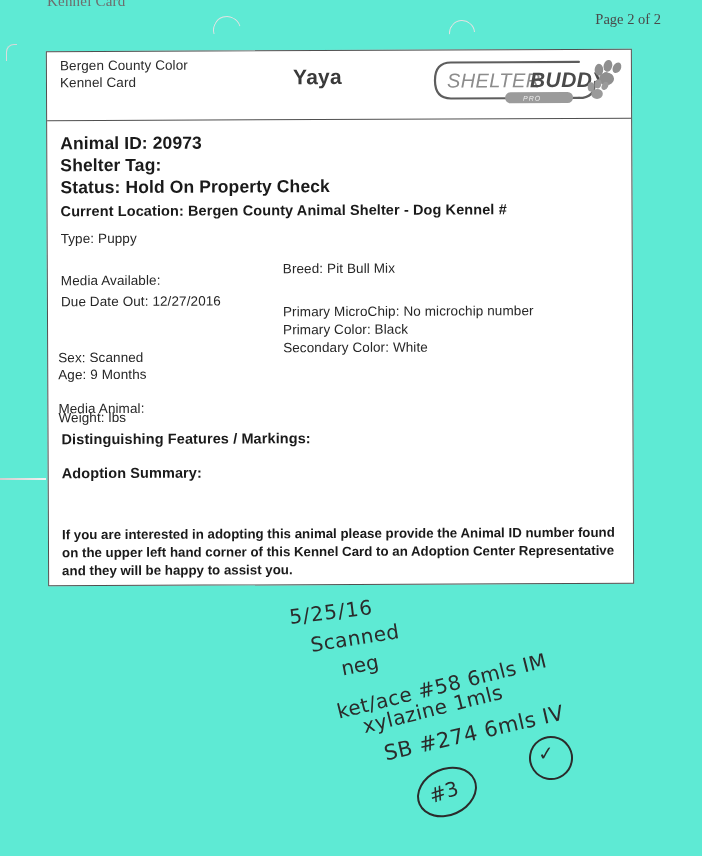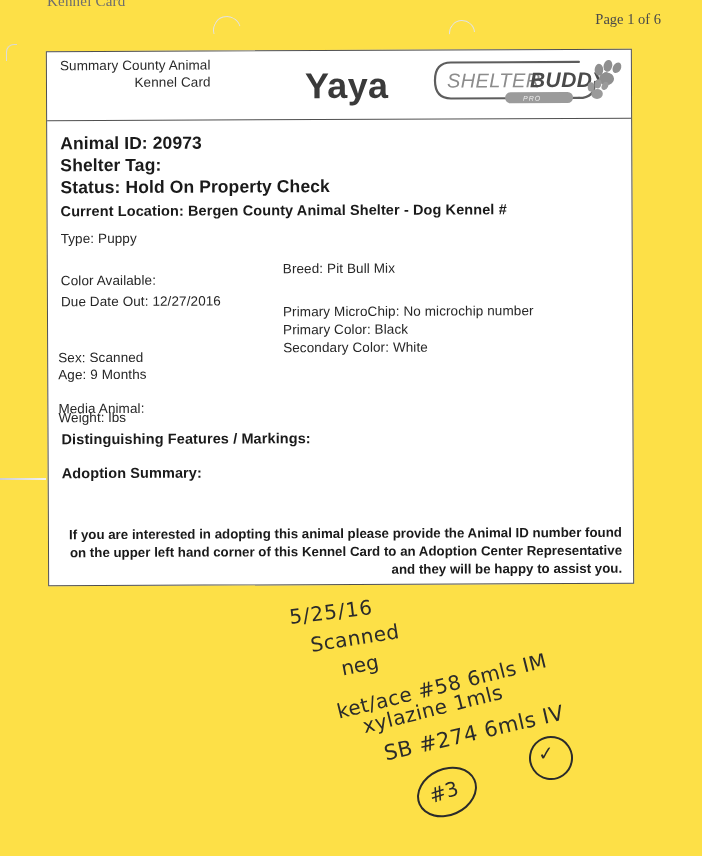--- a/index.html
+++ b/index.html
@@ -14,22 +14,21 @@
     overflow: hidden;
     font-family: "Liberation Sans", sans-serif;
     color: #1d1d1d;
     -webkit-font-smoothing: antialiased;
   }
 
   
   .scan-page {
     position: absolute;
     inset: 0;
-    background: #fde047;
-    text-align: right;
+    background: #5eead4;
   }
   .page-header-title {
     position: absolute;
     left: 47px;
     top: -7px;
     font-family: "Liberation Serif", serif;
     font-size: 15px;
     color: #6d6d6d;
     letter-spacing: .2px;
     white-space: nowrap;
@@ -100,23 +99,23 @@
     top: 6px;
     font-size: 13.5px;
     line-height: 16.5px;
     color: #2a2a2a;
     white-space: nowrap;
   }
   .org-block div { letter-spacing: .1px; }
 
   .animal-name {
     position: absolute;
-    left: 258px;
+    left: 246px;
     top: 14px;
-    font-size: 36px;
+    font-size: 21px;
     font-weight: bold;
     letter-spacing: .3px;
     color: #3a3a3a;
   }
 
   
   .logo-wrap {
     position: absolute;
     right: 2px;
     top: 4px;
@@ -263,33 +262,33 @@
     font-size: 19px;
     transform: rotate(-6deg);
   }
 </style>
 </head>
 <body>
 
 <div class="scan-page">
 
   <div class="page-header-title">Kennel Card</div>
-  <div class="page-number">Page 1 of 6</div>
+  <div class="page-number">Page 2 of 2</div>
 
   <div class="artifact-arc a1"></div>
   <div class="artifact-arc a2"></div>
   <div class="artifact-edge-left"></div>
   <div class="artifact-smudge"></div>
 
   <div class="kennel-card">
 
     <div class="card-header">
 
       <div class="org-block">
-        <div>Summary County Animal</div>
+        <div>Bergen County Color</div>
         <div>Kennel Card</div>
       </div>
 
       <div class="animal-name">Yaya</div>
 
       <div class="logo-wrap">
         <svg class="logo-svg" width="200" height="62" viewBox="0 0 200 62">
           <path d="M22 8 H150 M22 8 Q6 8 6 26 Q6 44 22 44 H150" fill="none" stroke="#5d5d5d" stroke-width="2.2" stroke-linecap="round"></path>
           <path d="M150 44 Q166 44 166 28" fill="none" stroke="#5d5d5d" stroke-width="2.2" stroke-linecap="round"></path>
           <text x="18" y="33" font-family="'Liberation Sans', sans-serif" font-size="20" font-style="italic" fill="#8c8c8c" letter-spacing="0.4">SHELTER</text>
@@ -313,21 +312,21 @@
     </div>
 
     <div class="card-body">
 
       <div class="line big-bold" id="animal-id">Animal ID: 20973</div>
       <div class="line big-bold" id="shelter-tag">Shelter Tag:</div>
       <div class="line big-bold" id="status">Status: Hold On Property Check</div>
       <div class="line mid-bold" id="current-loc">Current Location: Bergen County Animal Shelter - Dog Kennel #</div>
 
       <div class="line normal" id="type-line">Type: Puppy</div>
-      <div class="line normal" id="date-avail">Color Available:</div>
+      <div class="line normal" id="date-avail">Media Available:</div>
       <div class="line normal" id="due-date-line">Due Date Out: 12/27/2016</div>
 
       <div class="line normal" id="breed-line">Breed: Pit Bull  Mix</div>
       <div class="line normal" id="microchip-line">Primary MicroChip: No microchip number</div>
       <div class="line normal" id="primary-color">Primary Color: Black</div>
       <div class="line normal" id="secondary-color">Secondary Color: White</div>
 
       <div class="line normal" id="sex-line">Sex:  Scanned</div>
       <div class="line normal" id="age-line">Age:  9 Months</div>
       <div class="line normal" id="weight-line">Weight:  lbs</div>

